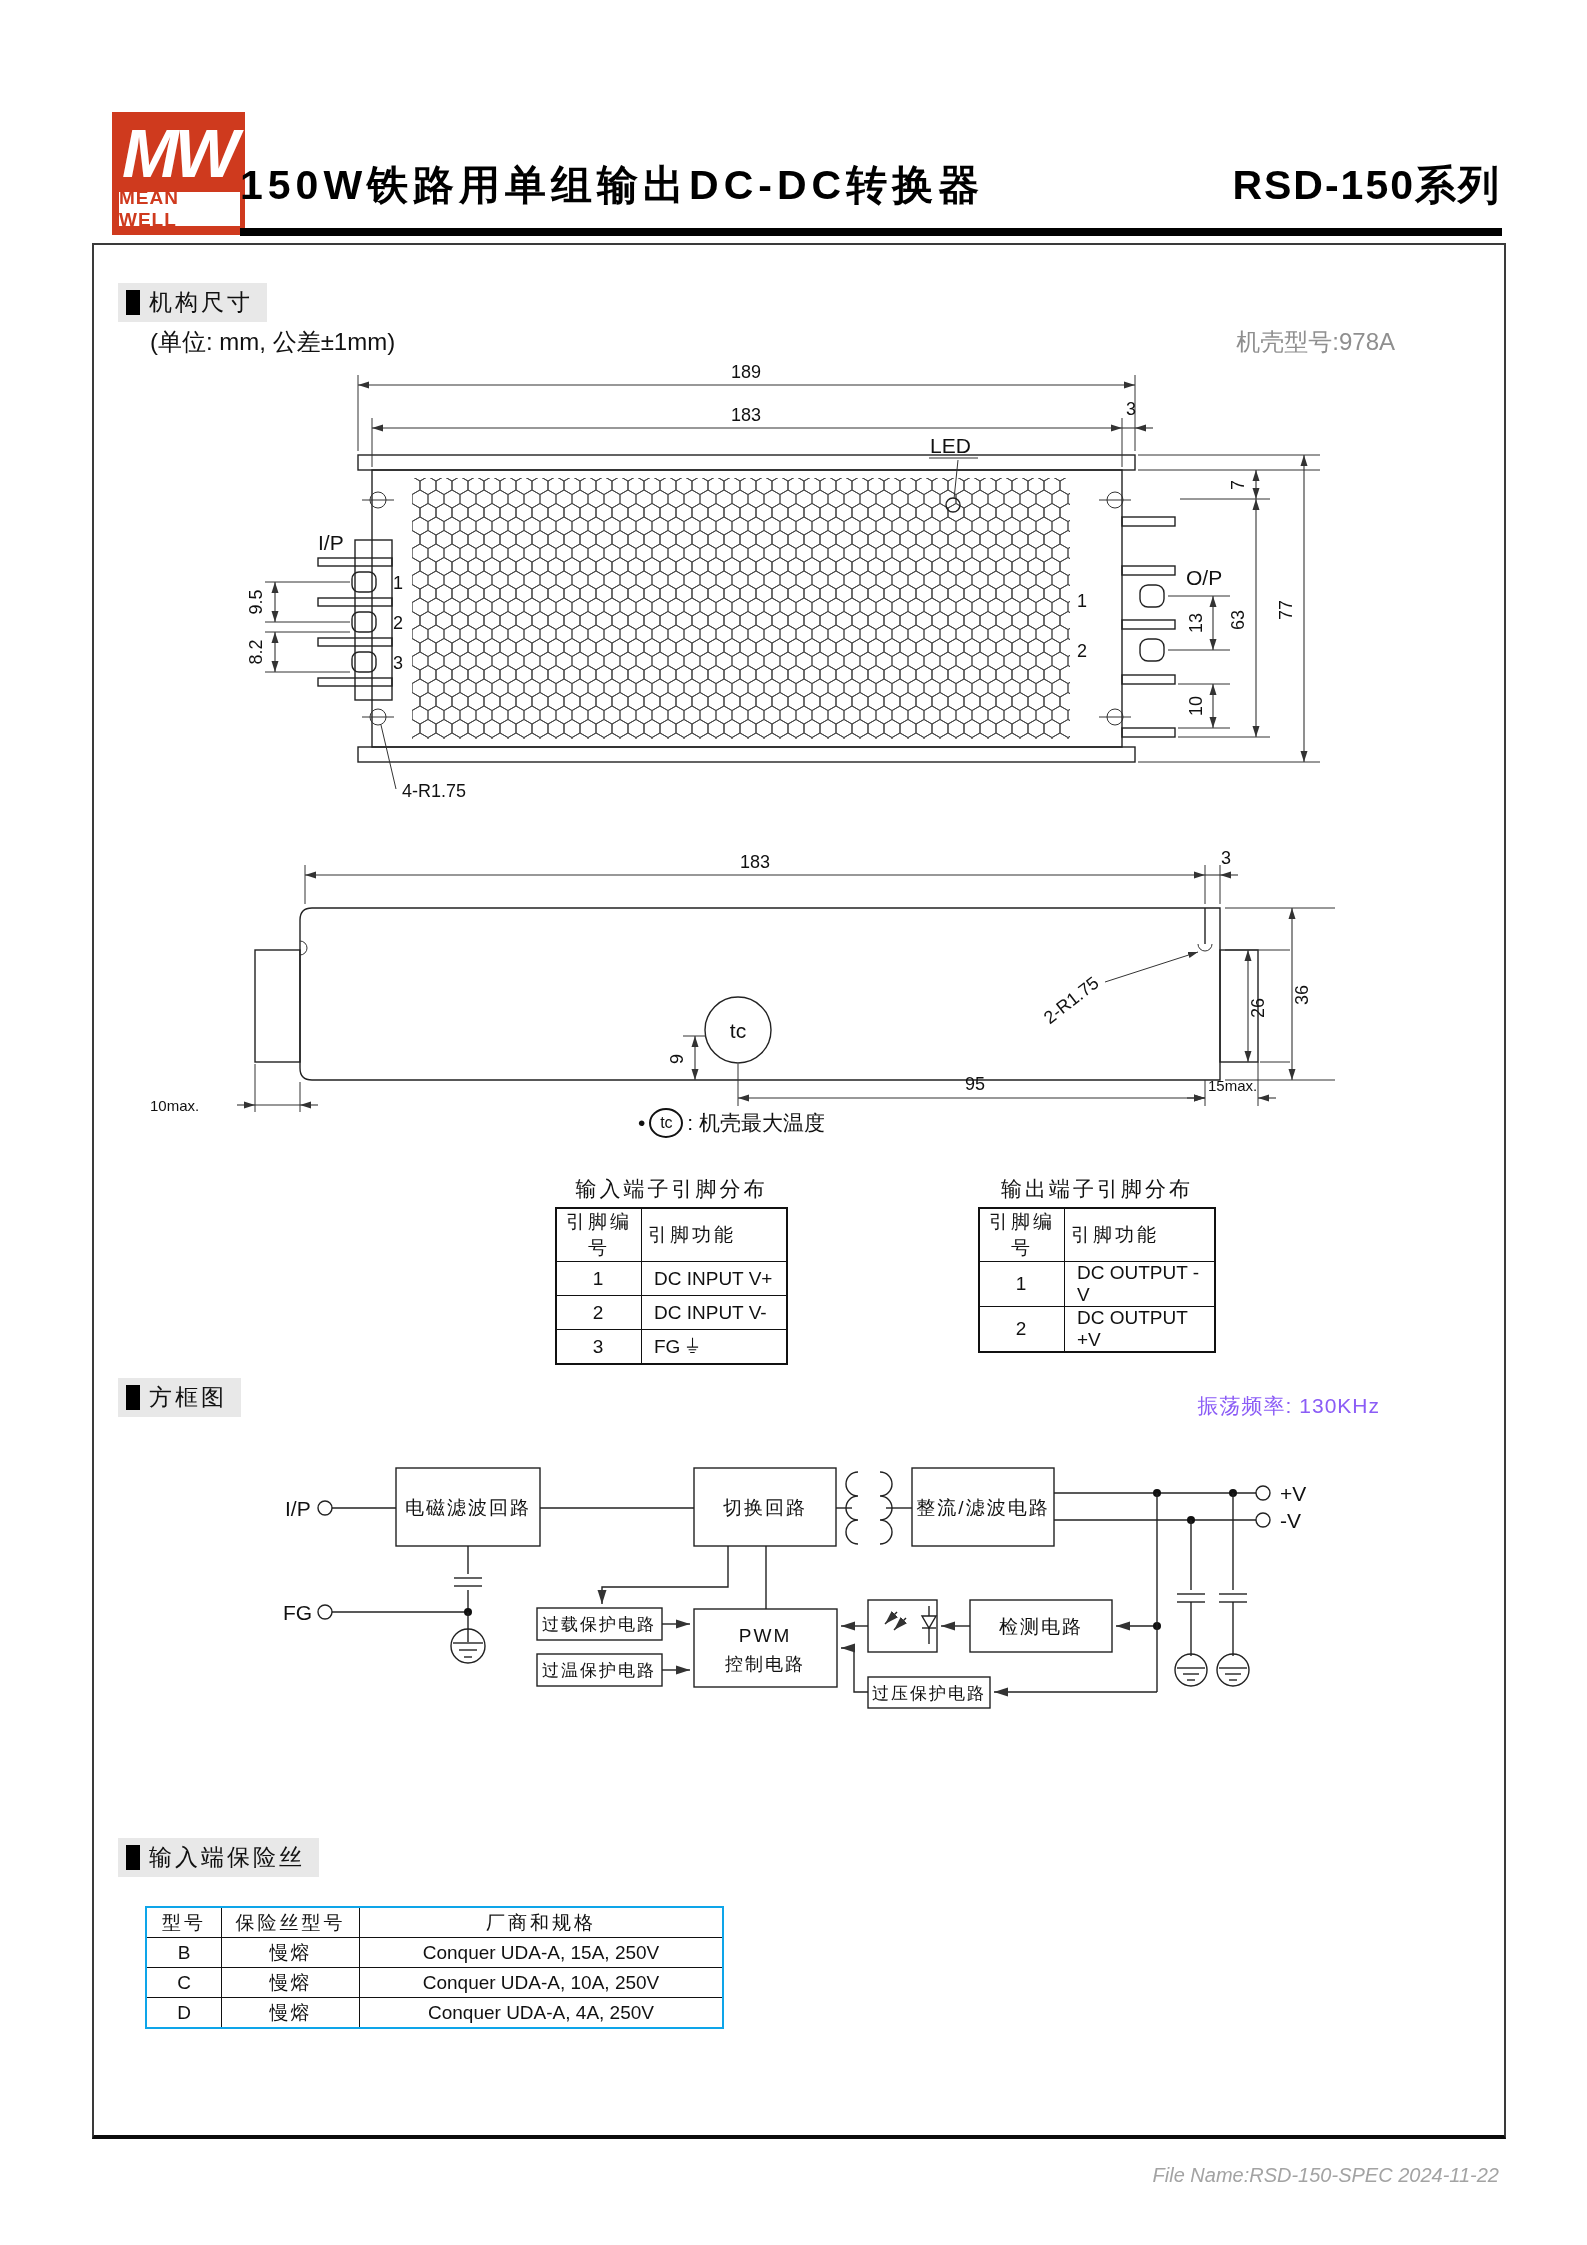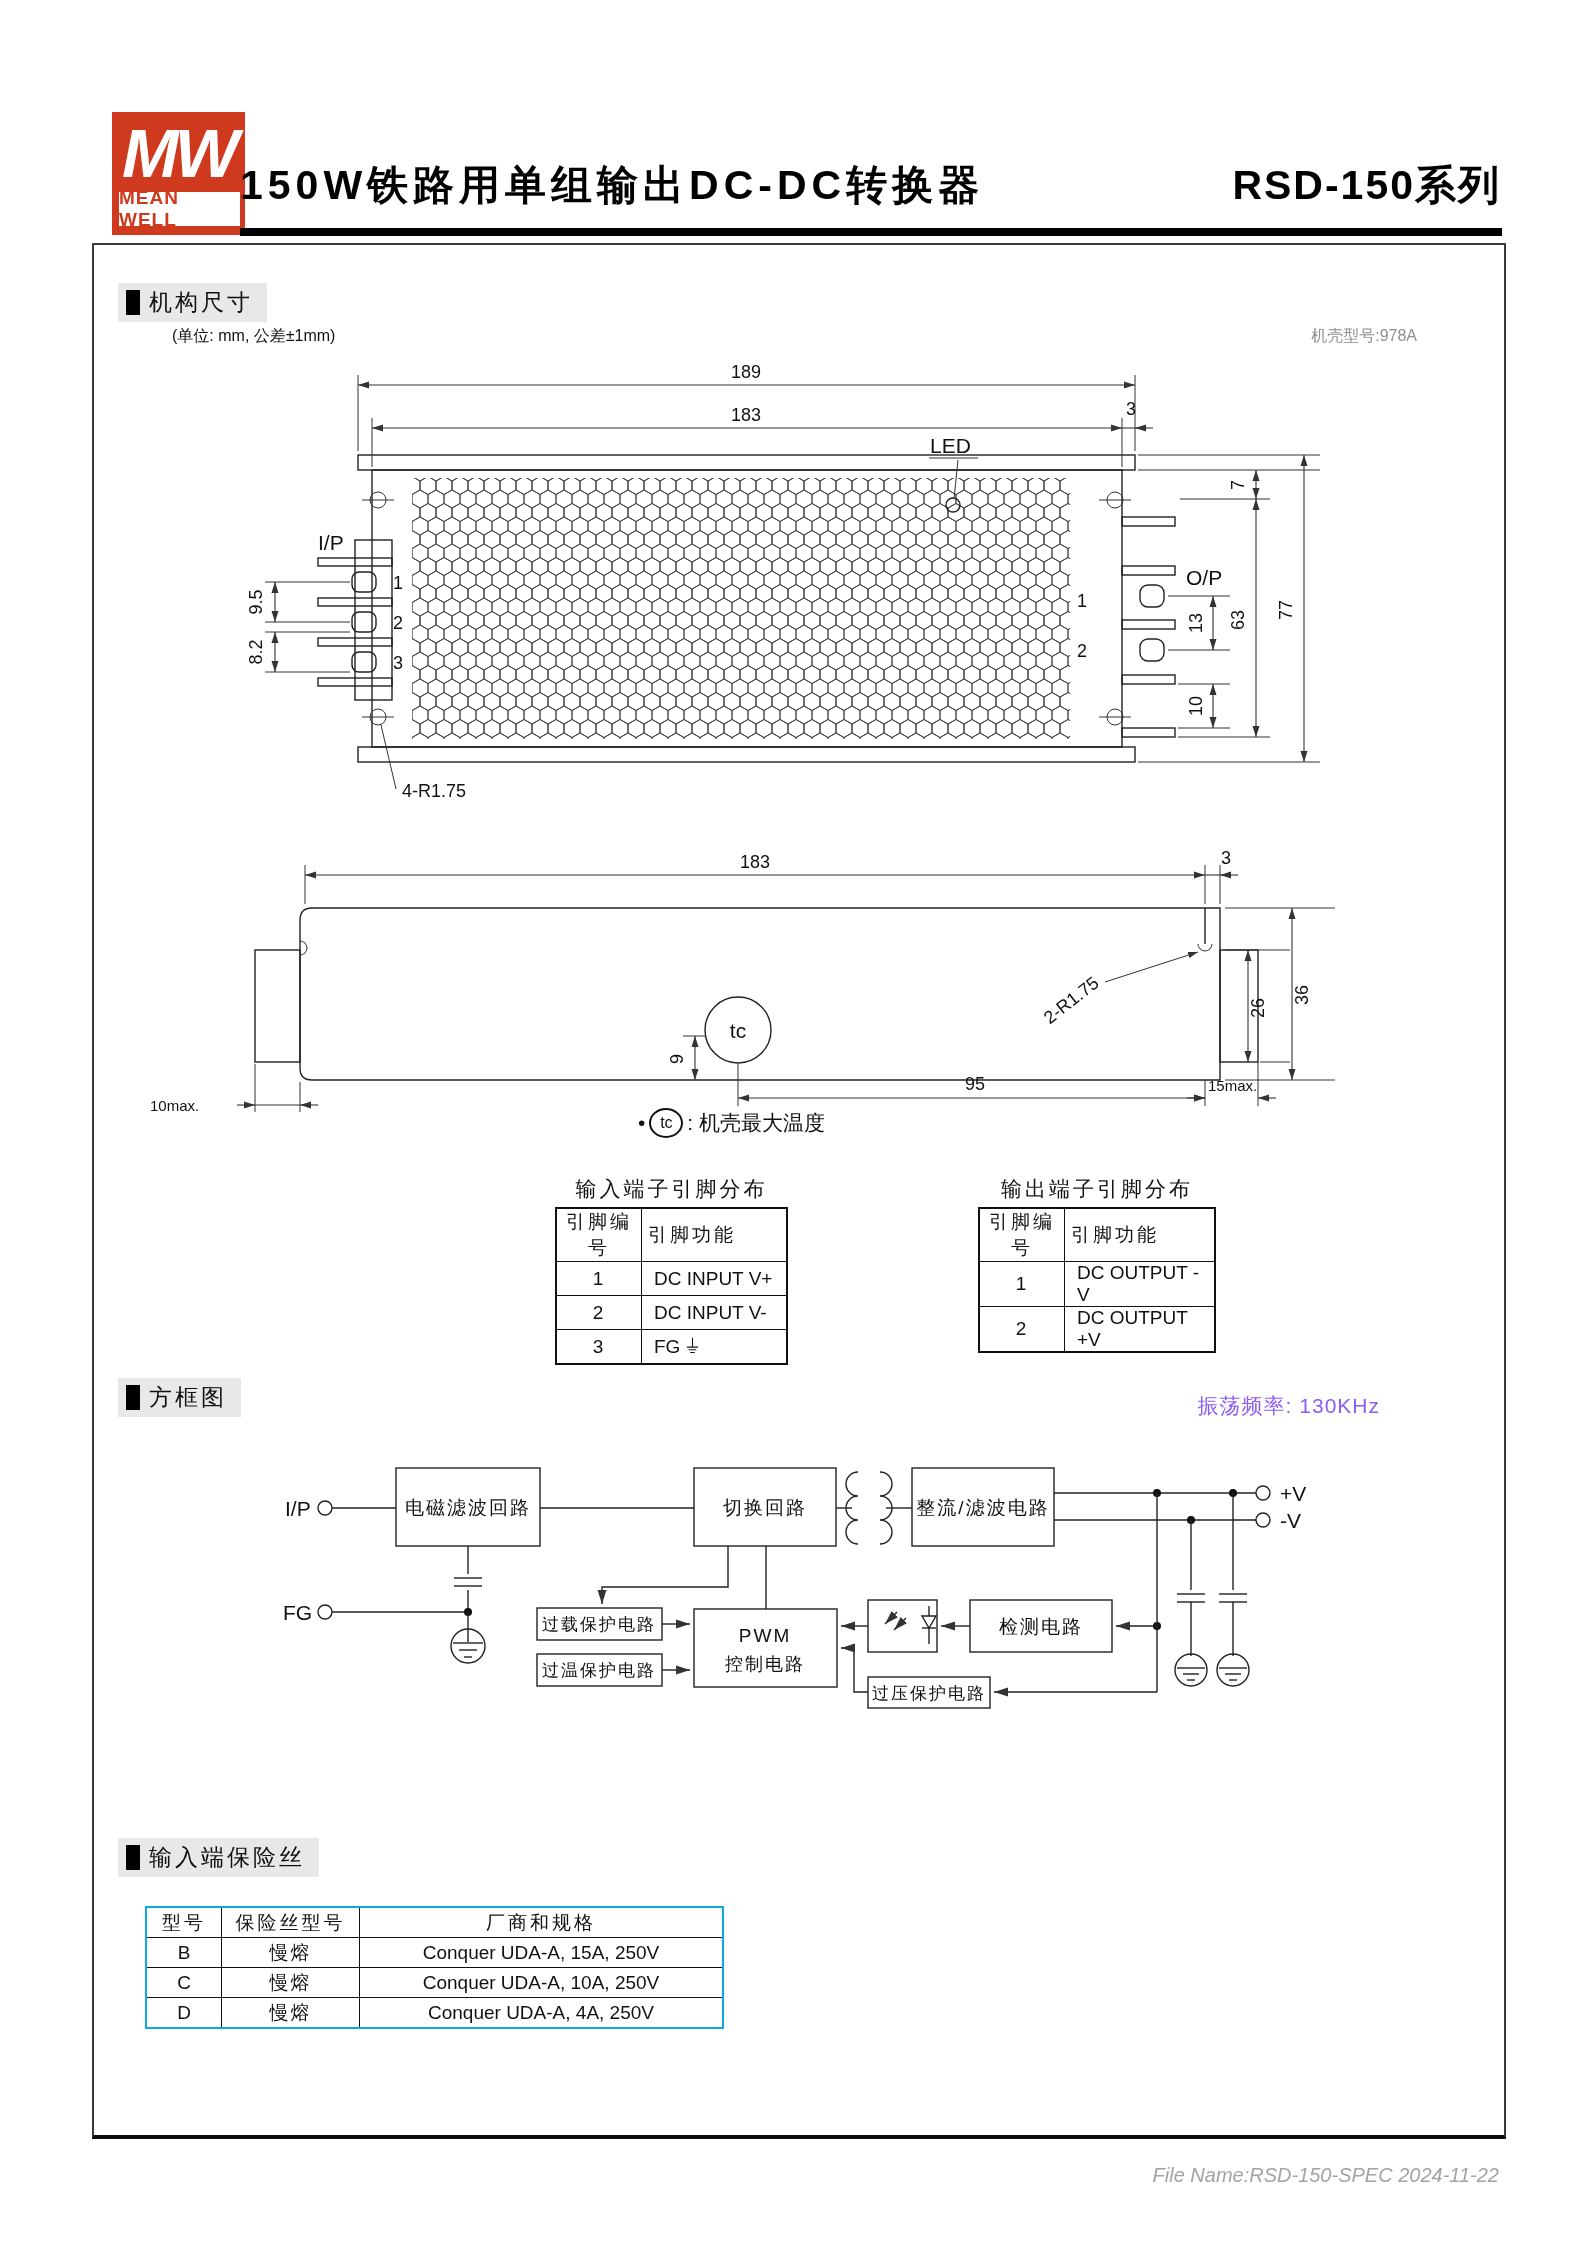--- a/index.html
+++ b/index.html
@@ -22,21 +22,21 @@
 
   
   #mainbox{position:absolute;left:92px;top:243px;width:1410px;height:1890px;
            border:2px solid #3a3a3a;border-bottom:4px solid #0c0c0c;background:#fff;}
 
   .sec-heading{position:absolute;display:inline-flex;align-items:center;gap:9px;
                background:#e8e8e8;padding:4px 14px 4px 8px;}
   .sec-heading .sq{width:14px;height:25px;background:#000;flex:0 0 auto;}
   .sec-heading .txt{font-size:23px;color:#111;letter-spacing:3px;}
 
-  .note{position:absolute;font-size:16px;color:#111;margin-left:22px;}
+  .note{position:absolute;font-size:24px;color:#111;}
   .gray-note{color:#8f8f8f;}
 
   
   svg{position:absolute;overflow:visible;}
   svg text{font-family:"Liberation Sans","DejaVu Sans",sans-serif;fill:#111;}
   .dwgline{stroke:#222;stroke-width:1.4;fill:none;}
   .thin{stroke:#333;stroke-width:1;fill:none;}
   .dim{stroke:#333;stroke-width:1.1;fill:none;}
   .dimtext{font-size:18px;}
   .smalltext{font-size:15px;}

